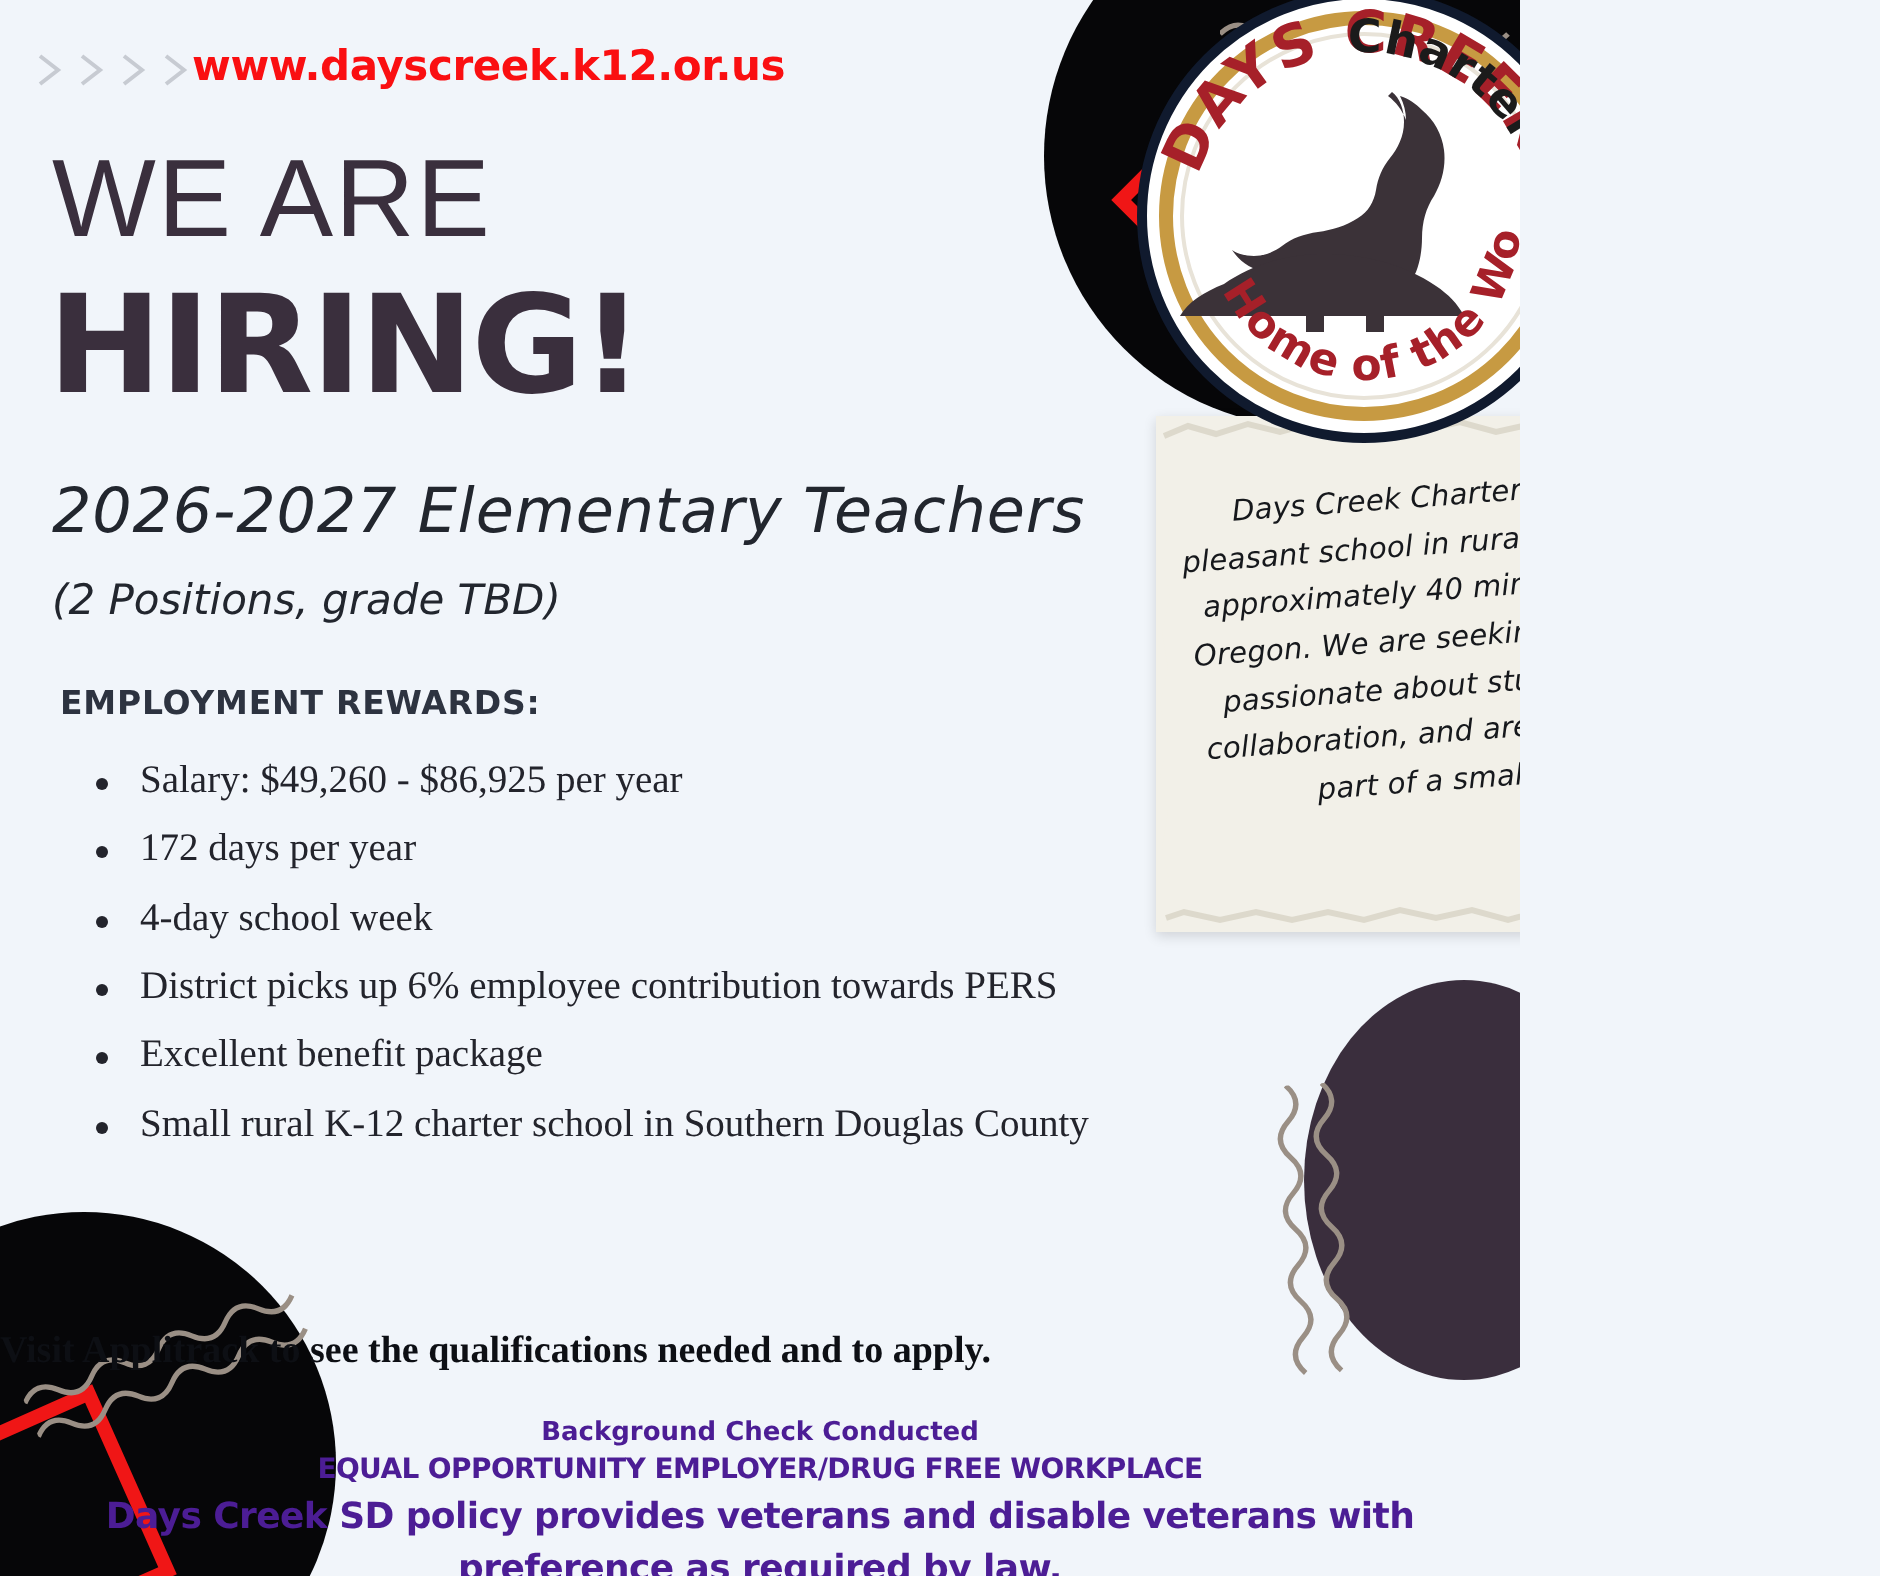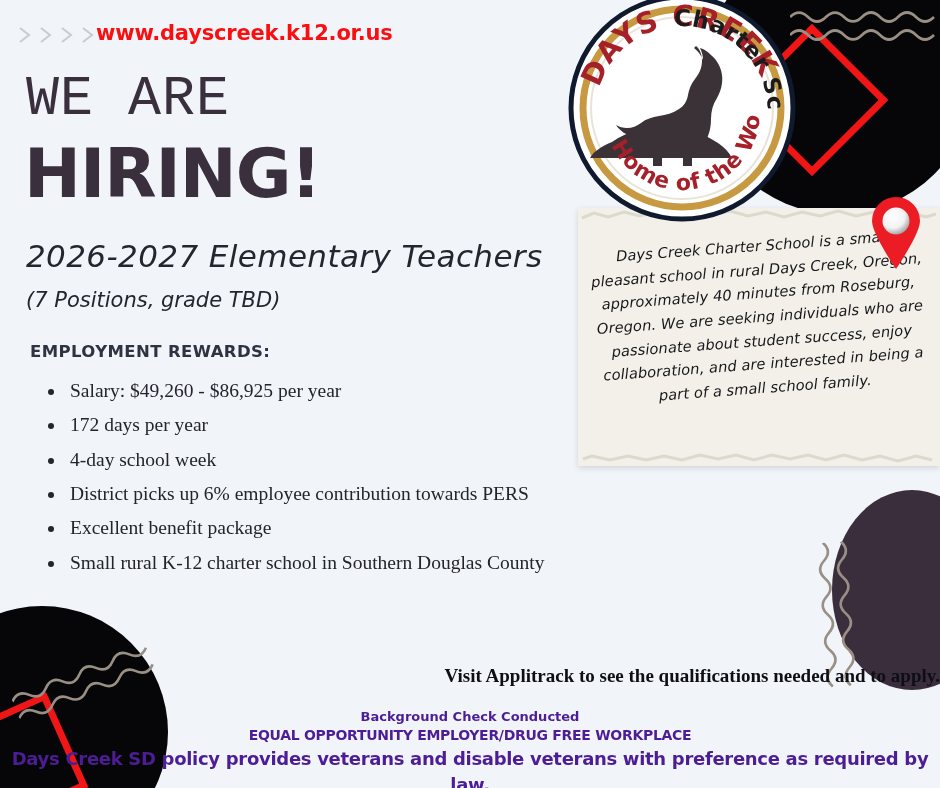--- a/index.html
+++ b/index.html
@@ -8,21 +8,21 @@
   }
   body {
     width: 940px;
     height: 788px;
     background: #f1f5fa;
     font-family: "Liberation Sans", sans-serif;
     overflow: hidden;
   }
   .flyer {
     position: relative;
-    width: 940px;
+    width: 760px;
     height: 788px;
     background: #f1f5fa;
     overflow: hidden;
   }
 
   
   .deco { position: absolute; pointer-events: none; }
 
   .circle-tr {
     top: -58px; right: -34px;
@@ -84,21 +84,21 @@
 
   
   .we-are {
     position: absolute;
     top: 72px; left: 26px;
     font-size: 55px;
     font-weight: normal;
     color: #3a2f3d;
     letter-spacing: 1px;
     line-height: 1;
-    font-family: Liberation Mono, monospace;
+    font-family: Liberation Sans, sans-serif;
   }
   .hiring {
     position: absolute;
     top: 140px; left: 24px;
     font-size: 68px;
     font-weight: bold;
     color: #3a2f3d;
     letter-spacing: -1px;
     line-height: 1;
     font-family: "DejaVu Sans", sans-serif;
@@ -154,21 +154,21 @@
     left: 6px; top: 9px;
     width: 6px; height: 6px;
     border-radius: 50%;
     background: #23242c;
   }
 
   
   .apply-line {
     position: absolute;
     top: 665px; left: 0; right: 0;
-    text-align: right;
+    text-align: left;
     font-size: 19px;
     font-weight: bold;
     color: #0d0f14;
     font-family: "Liberation Serif", serif;
   }
   .legal {
     position: absolute;
     top: 708px; left: 0; right: 0;
     text-align: center;
     color: #4c1d95;
@@ -260,21 +260,21 @@
       <path d="M4 4 L13 11 L4 18" fill="none" stroke="#c7cbd2" stroke-width="2"></path>
     </svg>
   </div>
 
   <div class="site-url">www.dayscreek.k12.or.us</div>
 
   <div class="we-are">WE ARE</div>
   <div class="hiring">HIRING!</div>
 
   <div class="job-title">2026-2027 Elementary Teachers</div>
-  <div class="job-sub">(7 Positions, grade TBD)</div>
+  <div class="job-sub">(2 Positions, grade TBD)</div>
 
   <div class="rewards-heading">EMPLOYMENT REWARDS:</div>
   <ul class="rewards-list">
     <li>Salary: $49,260 - $86,925 per year</li>
     <li>172 days per year</li>
     <li>4-day school week</li>
     <li>District picks up 6% employee contribution towards PERS</li>
     <li>Excellent benefit package</li>
     <li>Small rural K-12 charter school in Southern Douglas County</li>
   </ul>

